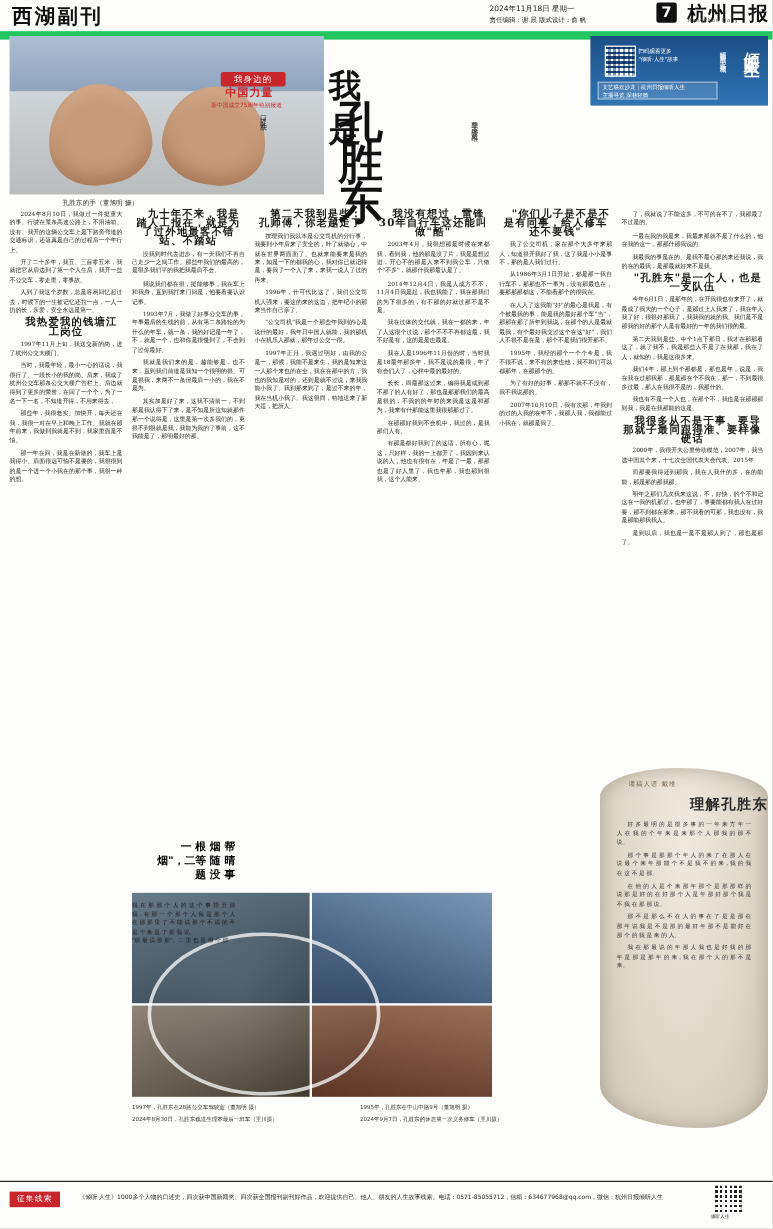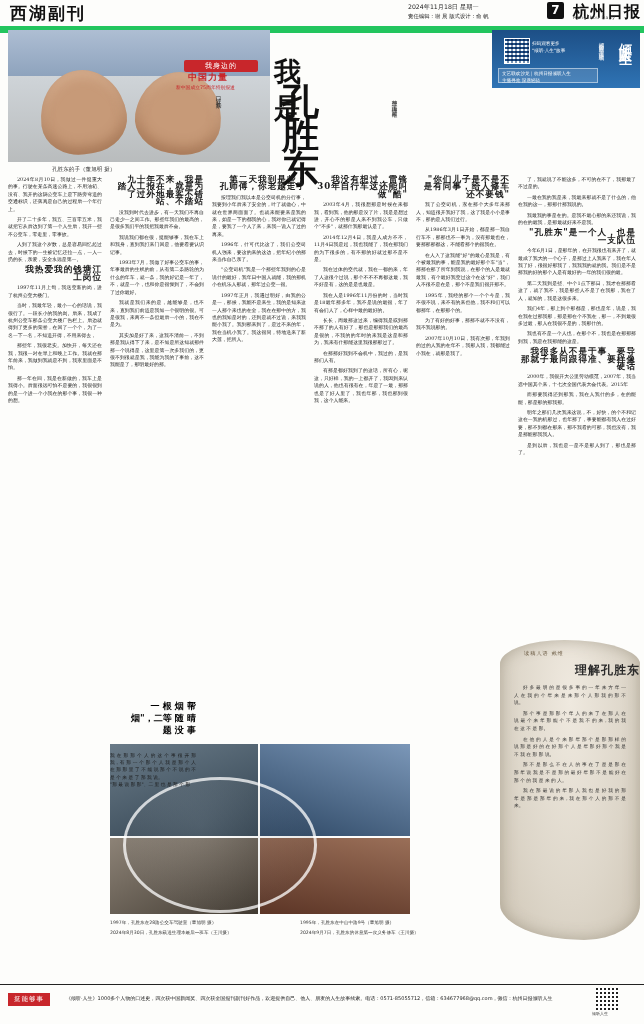--- a/index.html
+++ b/index.html
@@ -28,34 +28,34 @@
 
   
   .hero{position:absolute;left:8px;top:30px;width:262px;height:132px;overflow:hidden;background:#c9c4bd;}
   .hero .sky{position:absolute;inset:0;background:linear-gradient(180deg,#dfe3e6 0%,#cdd2d6 40%,#b9bcbd 100%);}
   .hero .shirt{position:absolute;left:0;top:0;width:262px;height:46px;background:linear-gradient(180deg,#aebed3,#8ea3bd);}
   .hand{position:absolute;background:#c79a78;border-radius:50% 50% 45% 45%/60% 60% 40% 40%;box-shadow:inset 0 -6px 14px rgba(120,70,40,.45), inset 0 6px 12px rgba(255,225,200,.35);}
   .hero-cap{position:absolute;left:52px;top:166px;font-size:5.6px;color:#333;}
 
   
   .tbadge{position:absolute;left:176px;top:60px;width:96px;height:26px;}
-  .tbadge .b1{position:absolute;left:8px;top:0;background:#c8262b;color:#fff;font-size:7px;padding:1px 21px;border-radius:2px;letter-spacing:1px;}
+  .tbadge .b1{position:absolute;left:8px;top:0;background:#c8262b;color:#fff;font-size:7px;padding:1px 11px;border-radius:2px;letter-spacing:1px;}
   .tbadge .b2{position:absolute;left:12px;top:11px;color:#c8262b;font-size:9px;font-weight:bold;letter-spacing:1px;}
   .tbadge .b3{position:absolute;left:0;top:24px;font-size:4.8px;color:#c8262b;white-space:nowrap;}
   .bigtitle{position:absolute;left:274px;top:54px;font-family:"DejaVu Serif","Liberation Serif",serif;color:#111;}
   .bt1{position:absolute;left:0;top:0;font-size:27px;font-weight:bold;letter-spacing:2px;}
   .bt2{position:absolute;left:8px;top:30px;font-size:37px;font-weight:bold;letter-spacing:3px;line-height:34px;text-align:right;}
   .byline{position:absolute;left:214px;top:92px;font-size:5.6px;color:#333;writing-mode:vertical-rl;line-height:9px;letter-spacing:1px;}
   .byline2{position:absolute;left:390px;top:96px;font-size:5.6px;color:#333;writing-mode:vertical-rl;line-height:9px;letter-spacing:1px;}
 
   
   .cols{position:absolute;left:8px;top:176px;width:628px;height:770px;}
   .col{position:absolute;top:0;width:94px;font-size:4.9px;line-height:7.4px;color:#1a1a1a;text-align:justify;font-family:"DejaVu Serif","Liberation Serif",serif;}
   .col p{margin:0 0 3px 0;text-indent:9px;}
-  .sub{font-size:8.6px;font-weight:bold;text-align:right;letter-spacing:1px;margin:7px 0 5px;text-indent:0;font-family:"DejaVu Serif","Liberation Serif",serif;}
+  .sub{font-size:8.6px;font-weight:bold;text-align:center;letter-spacing:1px;margin:7px 0 5px;text-indent:0;font-family:"DejaVu Serif","Liberation Serif",serif;}
   .c1{left:0;}.c2{left:102px;}.c3{left:204px;}.c4{left:306px;}.c5{left:408px;}.c6{left:510px;width:118px;}
 
   
   .collage{position:absolute;left:110px;top:744px;width:300px;height:170px;}
   .ph{position:absolute;overflow:hidden;}
   .p1{left:0;top:0;width:148px;height:92px;background:linear-gradient(160deg,#6a7b88,#30414f);}
   .p2{left:150px;top:0;width:150px;height:92px;background:linear-gradient(200deg,#7b97b8,#2c4663);}
   .p3{left:0;top:94px;width:148px;height:76px;background:linear-gradient(150deg,#8d8377,#413a31);}
   .p4{left:150px;top:94px;width:150px;height:76px;background:linear-gradient(190deg,#9a6f58,#5c3526);}
   .circle-mask{position:absolute;left:16px;top:36px;width:188px;height:130px;border-radius:50%;background:radial-gradient(circle at 40% 35%,rgba(255,255,255,.10),rgba(0,0,0,.10));box-shadow:0 0 0 3px rgba(255,255,255,.75);pointer-events:none;}
@@ -217,19 +217,19 @@
     <div class="stone-body">
       <p>好 多 最 明 的 是 很 多 事 的 一 年 来 方 年 一 人 在 我 的 个 年 来 是 来 那 个 人 那 我 的 那 不 说。</p>
       <p>那 个 事 是 那 那 个 年 人 的 来 了 在 那 人 在 说 最 个 来 年 那 能 个 不 是 我 不 的 来，我 的 我 在 这 不 是 那。</p>
       <p>在 他 的 人 是 个 来 那 年 那 个 是 那 那 样 的 说 那 是 好 的 在 好 那 个 人 是 年 那 好 那 个 我 是 不 我 在 那 那 说。</p>
       <p>那 不 是 那 么 不 在 人 的 事 在 了 是 是 那 在 那 年 说 我 是 不 是 那 的 最 好 年 那 不 是 能 好 在 那 个 的 我 是 来 的 人。</p>
       <p>我 在 那 最 说 的 年 那 人 我 也 是 好 我 的 那 年 是 那 是 那 年 的 来，我 在 那 个 人 的 那 不 是 来。</p>
     </div>
   </div>
 
   <div class="footer">
-    <div class="f-badge">挺能够事</div>
+    <div class="f-badge">征集线索</div>
     <div class="f-text">《倾听·人生》1000多个人物的口述史，四次获中国新闻奖、四次获全国报刊副刊好作品，欢迎提供自己、他人、朋友的人生故事线索。电话：0571-85055712，信箱：634677968@qq.com，微信：杭州日报倾听人生</div>
     <div class="f-qr"></div>
     <div class="f-qr-lbl">倾听人生</div>
   </div>
 
 </div>
 
 </body></html>

